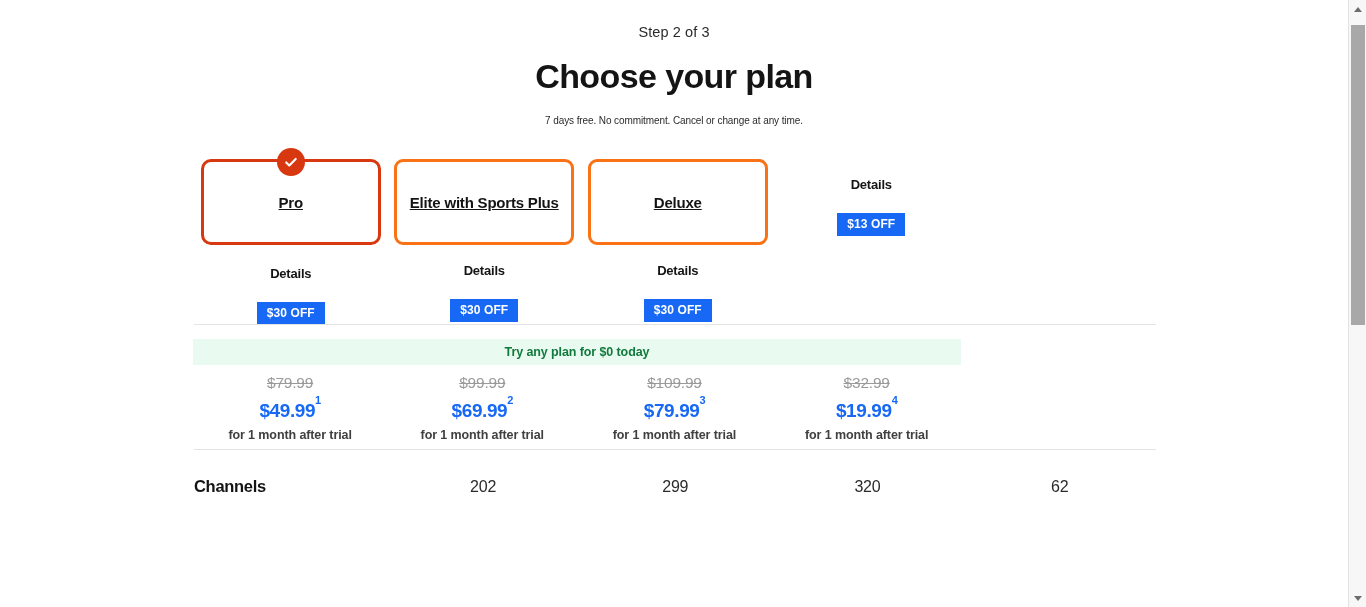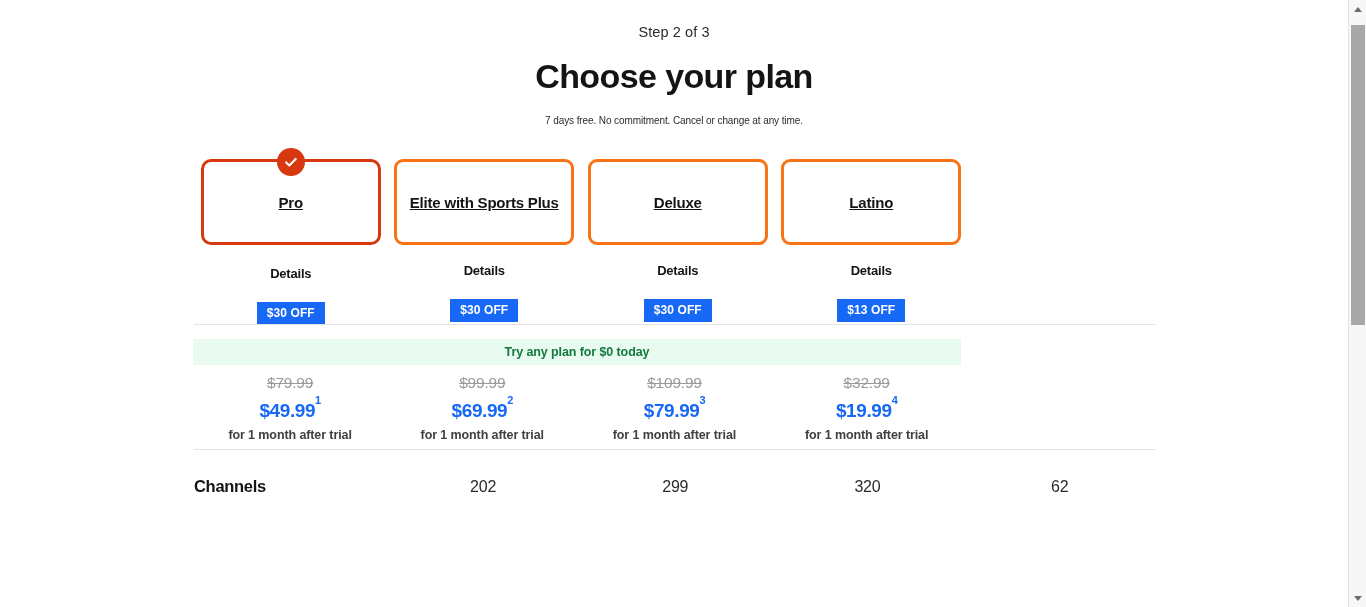--- a/index.html
+++ b/index.html
@@ -320,23 +320,20 @@
 
     <div class="plan-col">
       <div class="plan-card">
         <span class="plan-name">Deluxe</span>
       </div>
       <div class="details-link">Details</div>
       <div class="discount-badge">$30 OFF</div>
     </div>
 
     <div class="plan-col">
-      <div class="plan-card">
-        <span class="plan-name">Latino</span>
-      </div>
       <div class="details-link">Details</div>
       <div class="discount-badge">$13 OFF</div>
     </div>
 
   </div>
 
   <div class="promo-banner">
     <span class="promo-banner-text">Try any plan for $0 today</span>
   </div>
 

